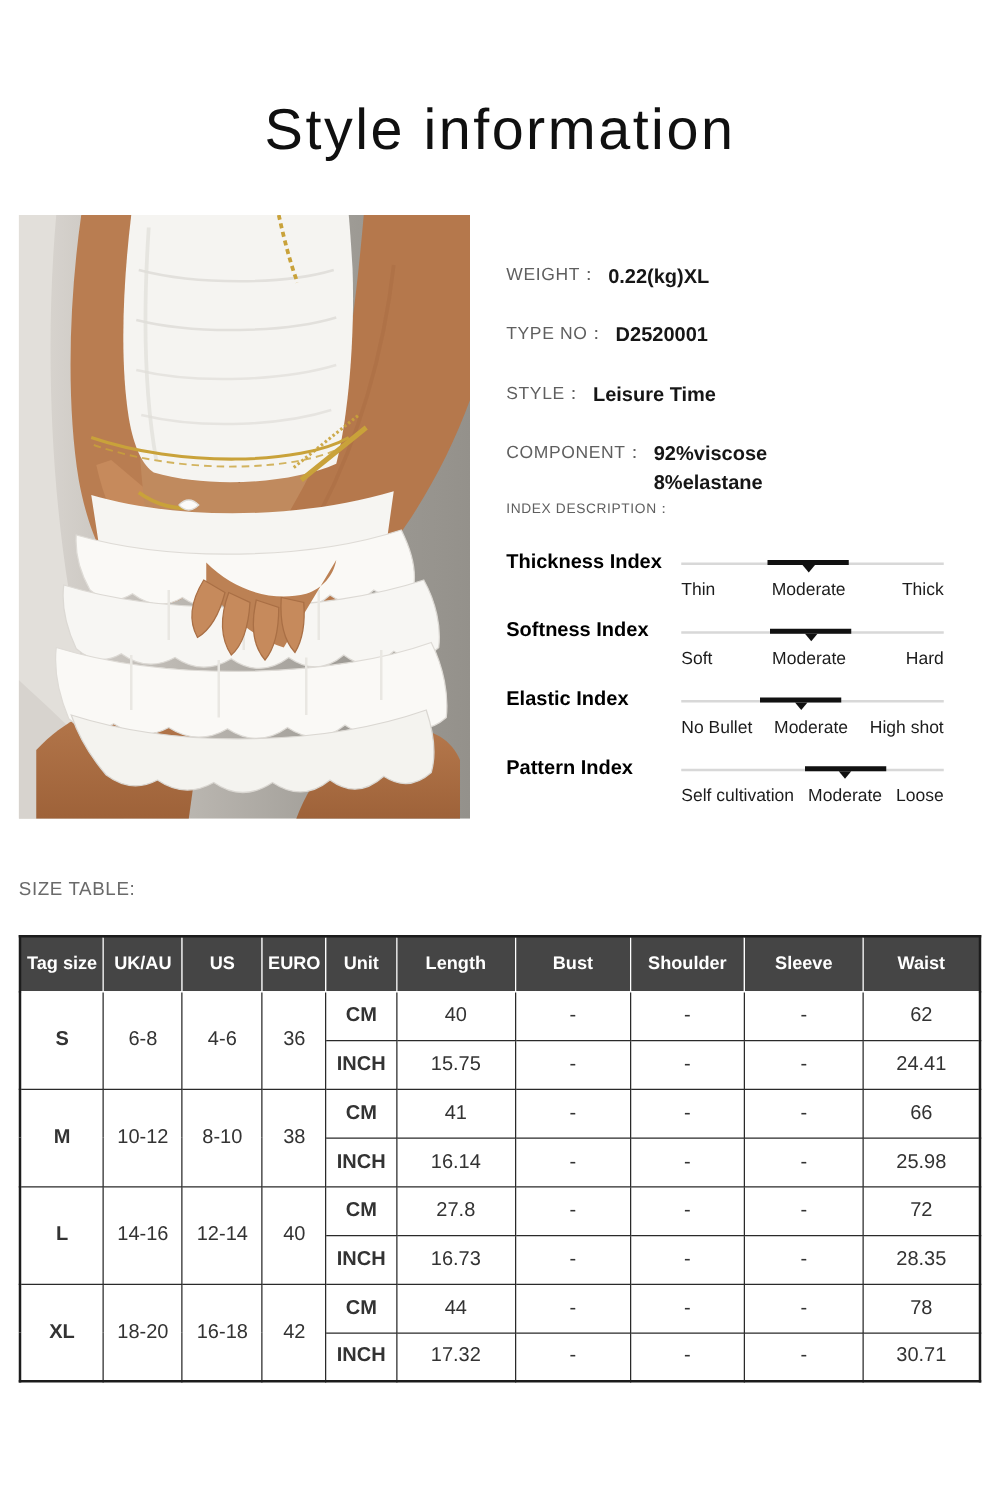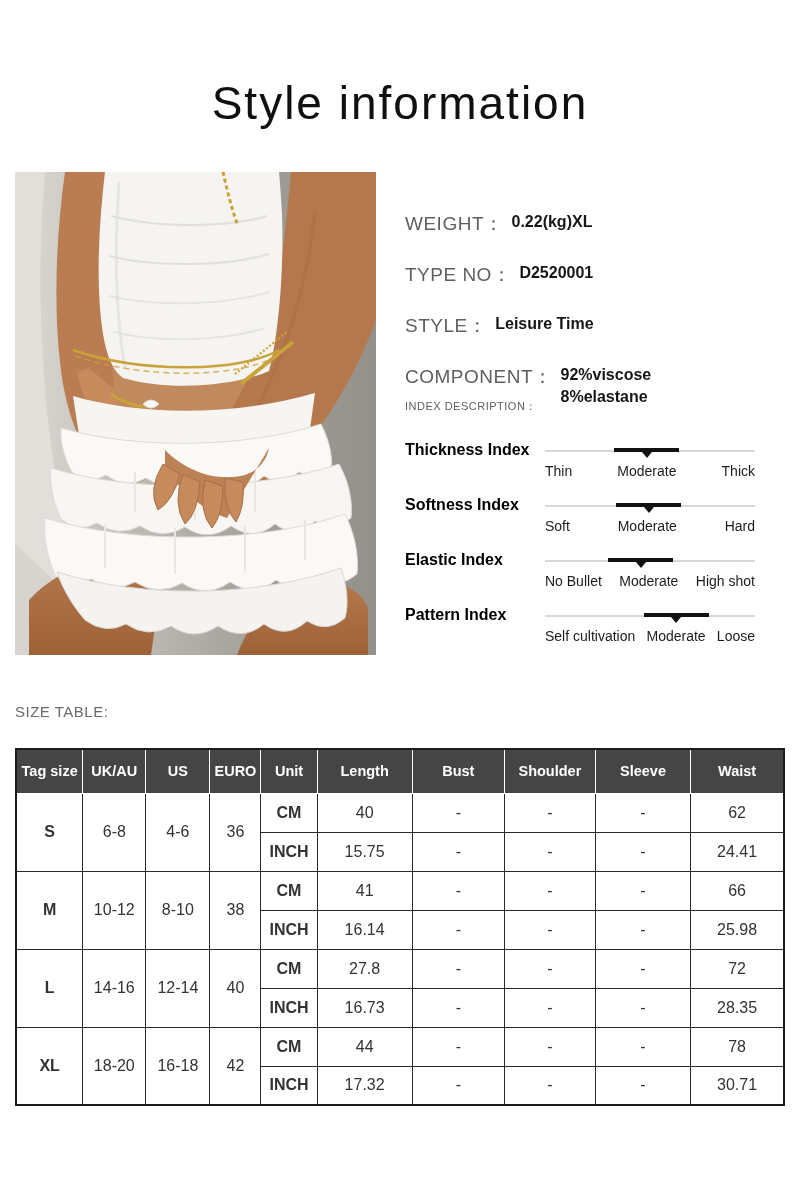--- a/index.html
+++ b/index.html
@@ -10,21 +10,21 @@
   
   .title { position:absolute; top:76px; left:0; width:800px; text-align:center;
            font-size:46px; font-weight:400; letter-spacing:2px; color:#101010; }
 
   
   .photo { position:absolute; left:15px; top:172px; width:361px; height:483px; display:block; }
 
   
   .specs { position:absolute; left:405px; top:211px; width:380px; }
   .spec-row { display:flex; align-items:flex-start; margin-bottom:25px; }
-  .spec-label { font-size:19px; color:#5f5f5f; letter-spacing:.5px; white-space:nowrap; }
+  .spec-label { font-size:14px; color:#5f5f5f; letter-spacing:.5px; white-space:nowrap; }
   .spec-value { font-size:16px; font-weight:700; color:#161616; margin-left:8px; line-height:1.4; }
   .spec-value .line2 { font-weight:700; }
 
   
   .index-heading { position:absolute; left:405px; top:399px; font-size:11px; color:#5f5f5f; letter-spacing:.5px; }
   .indexes { position:absolute; left:405px; top:441px; width:380px; }
   .index-row { position:relative; height:55px; }
   .index-label { position:absolute; left:0; top:0; font-size:16px; font-weight:700; color:#000; }
   .index-slider { position:absolute; left:140px; right:30px; top:0; height:55px;text-align:right; }
   .track { position:absolute; left:0; right:0; top:9px; height:2px; background:#d8d8d8; }

